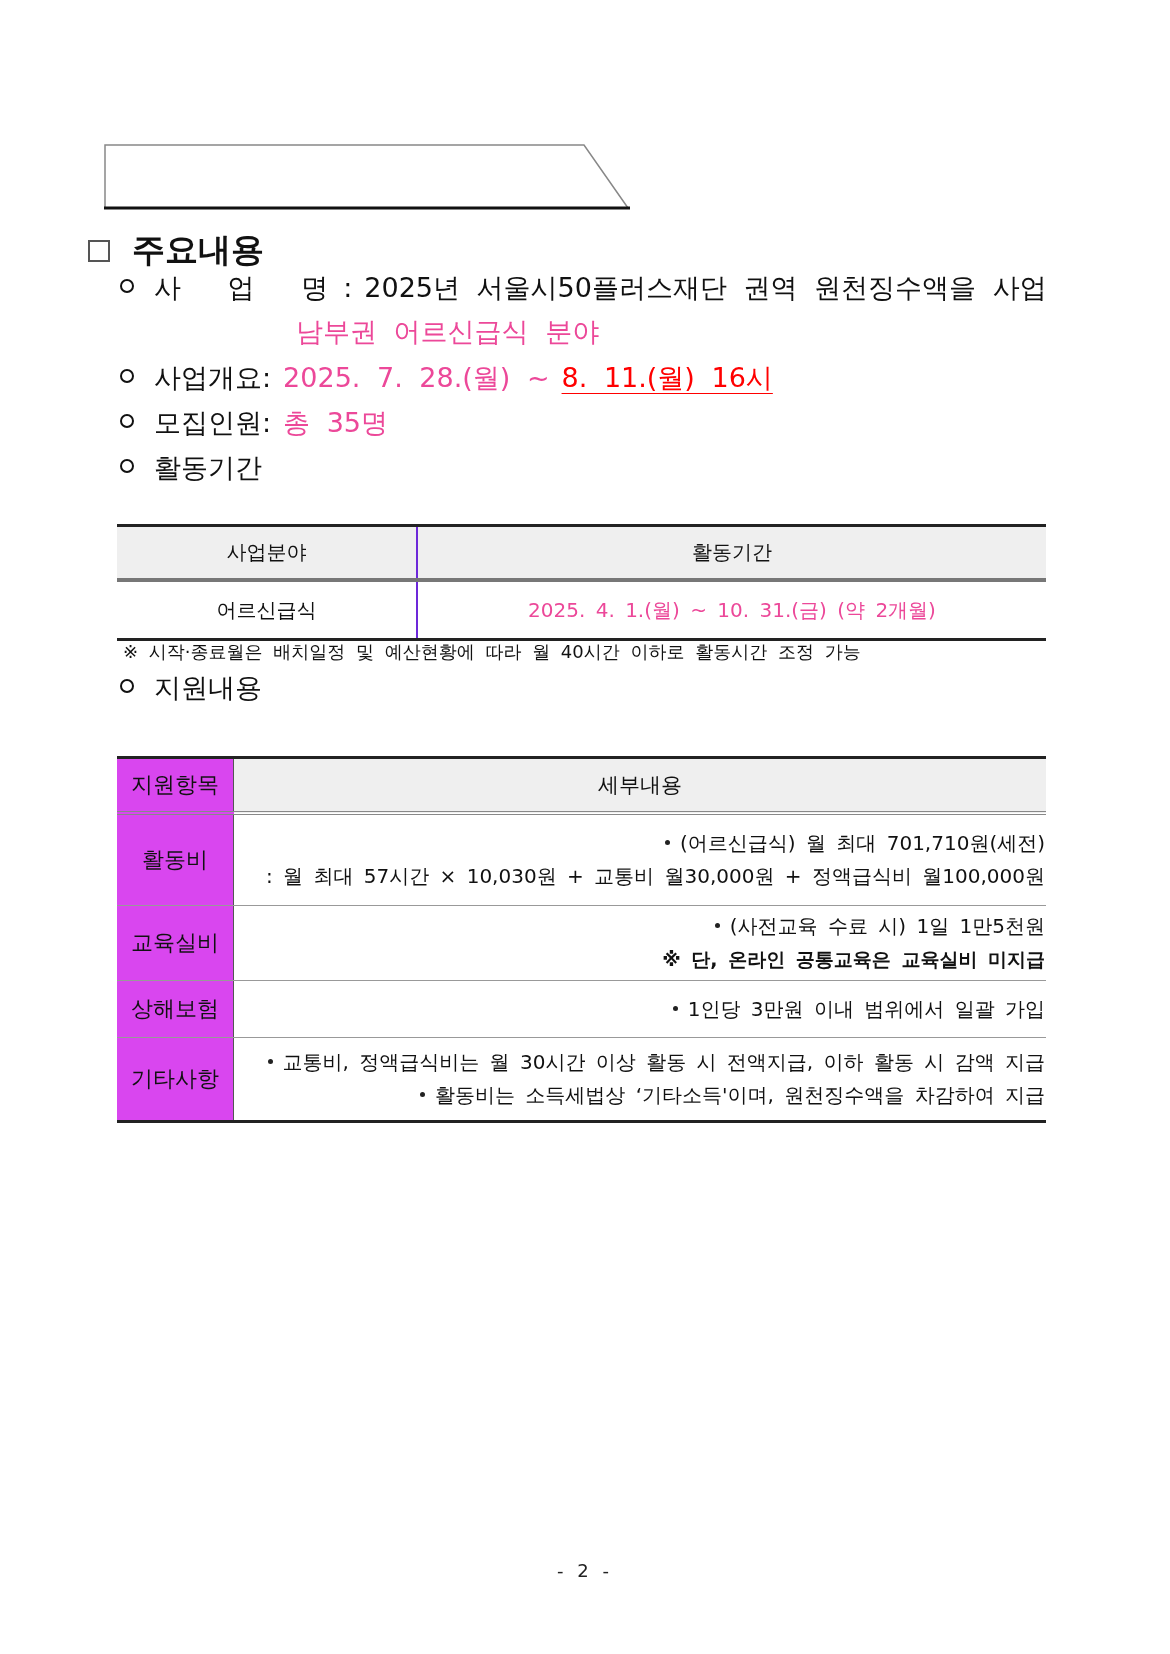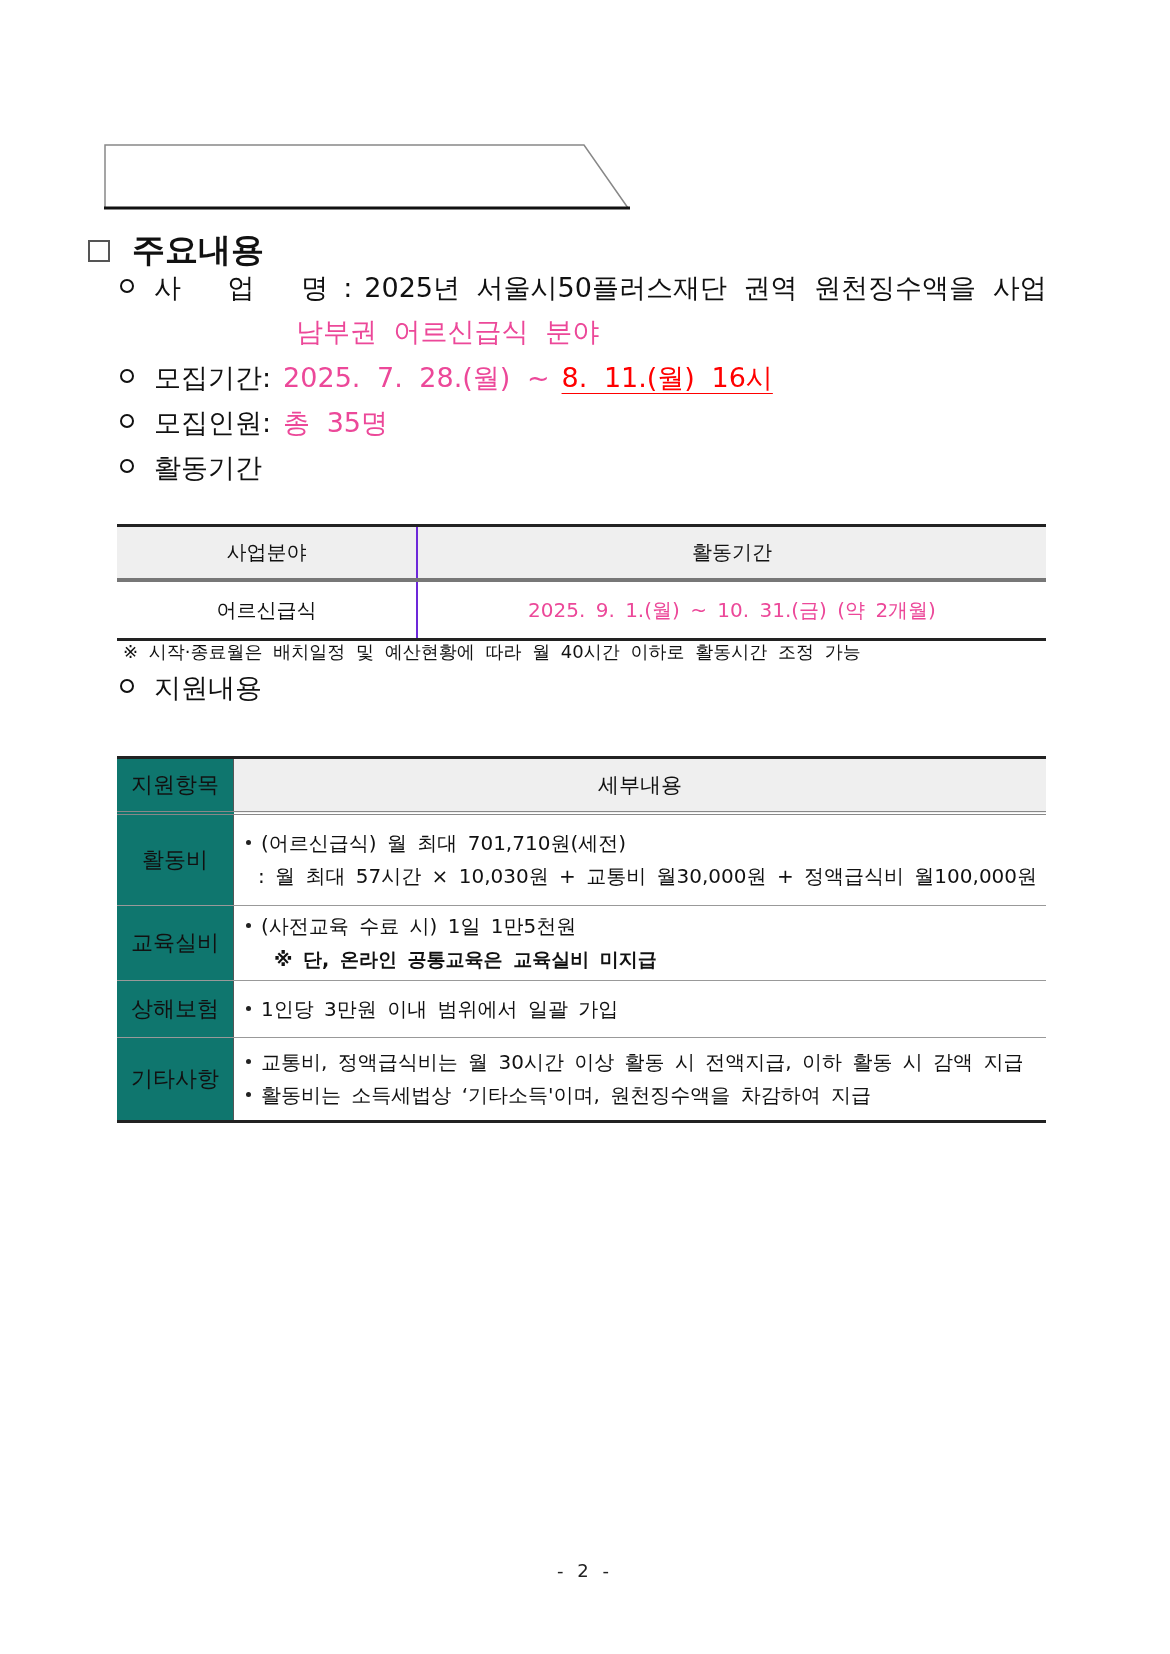--- a/index.html
+++ b/index.html
@@ -41,22 +41,22 @@
     .t1 th, .t1 td { font-size: 20px; text-align: center; font-weight: normal; }
     .t1 th { background: #efefef; height: 49px; border-top: 3px solid #222; border-bottom: 4px solid #777; }
     .t1 td { height: 54px; border-bottom: 3px solid #222; }
     .t1 .c1 { width: 297px; border-right: 2px solid #6d28d9; }
 
     .note1 { left: 123px; top: 640px; font-size: 18px; word-spacing: 5px; color: #111; }
 
     .t2 { left: 117px; top: 756px; width: 929px; }
     .t2 th { background: #efefef; font-weight: normal; font-size: 21px; height: 50px; border-top: 3px solid #222; border-bottom: 4px double #888; }
     .t2 td { font-size: 20px; border-bottom: 1px solid #999; vertical-align: middle; }
-    .t2 .cat { width: 114px; background: #0f766e; text-align: center; border-right: 1px solid #555; font-size: 22px; }
-    .t2 .detail { padding-left: 12px; text-align: left; }
+    .t2 .cat { width: 114px; background: #d946ef; text-align: center; border-right: 1px solid #555; font-size: 22px; }
+    .t2 .detail { padding-left: 12px; text-align: right; }
     .t2 tr.last td { border-bottom: 3px solid #222; }
     .t2 .r1 td { height: 88px; }
     .t2 .r2 td { height: 72px; }
     .t2 .r3 td { height: 54px; }
     .t2 .r4 td { height: 80px; }
     .dline { white-space: nowrap; line-height: 33px; word-spacing: 4px; }
     .dline.indent1 { padding-left: 12px; }
     .dline.indent2 { padding-left: 28px; font-size: 19px; font-weight: bold; }
     .dot { display: inline-block; width: 5px; height: 5px; background: #222; border-radius: 50%; margin-right: 10px; position: relative; top: -5px; }
 
@@ -79,21 +79,21 @@
 
 <div class="abs line w" style="top:270px;">
   <span class="bullet-o"></span>
   <span class="label spaced"><span>사 업 명</span><span class="colon">:</span></span>
   <span>2025년 서울시50플러스재단 권역 원천징수액을 사업</span>
 </div>
 <div class="abs line w blue" style="top:314px; left:296px;">남부권 어르신급식 분야</div>
 
 <div class="abs line w" style="top:360px;">
   <span class="bullet-o"></span>
-  <span class="label">모집기간:</span>
+  <span class="label">사업개요:</span>
   <span class="blue">2025. 7. 28.(월) ~</span>
   <span style="width:12px;display:inline-block"></span>
   <span class="red underline-red">8. 11.(월) 16시</span>
 </div>
 
 <div class="abs line w" style="top:405px;">
   <span class="bullet-o"></span>
   <span class="label">모집인원:</span>
   <span class="blue">총 35명</span>
 </div>
@@ -106,21 +106,21 @@
 <table class="t1">
   <thead>
     <tr>
       <th class="c1">사업분야</th>
       <th>활동기간</th>
     </tr>
   </thead>
   <tbody>
     <tr>
       <td class="c1">어르신급식</td>
-      <td class="blue" style="word-spacing:4px;">2025. 9. 1.(월) ~ 10. 31.(금) (약 2개월)</td>
+      <td class="blue" style="word-spacing:4px;">2025. 4. 1.(월) ~ 10. 31.(금) (약 2개월)</td>
     </tr>
   </tbody>
 </table>
 
 <div class="abs note1">※ 시작·종료월은 배치일정 및 예산현황에 따라 월 40시간 이하로 활동시간 조정 가능</div>
 
 <div class="abs line" style="top:670px;">
   <span class="bullet-o"></span>
   <span>지원내용</span>
 </div>

